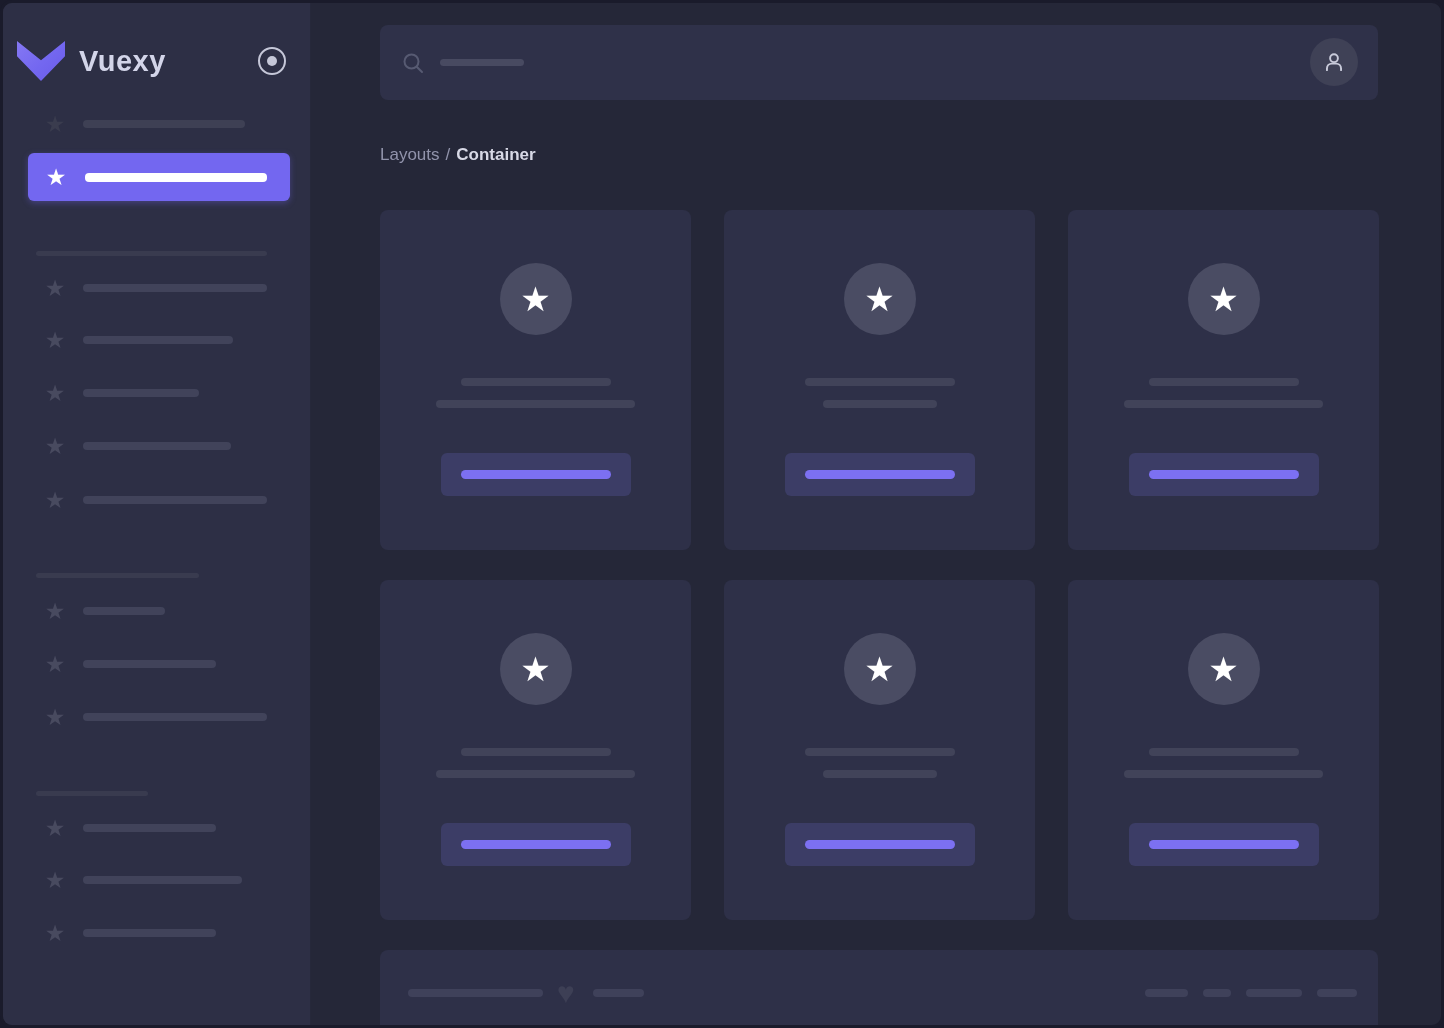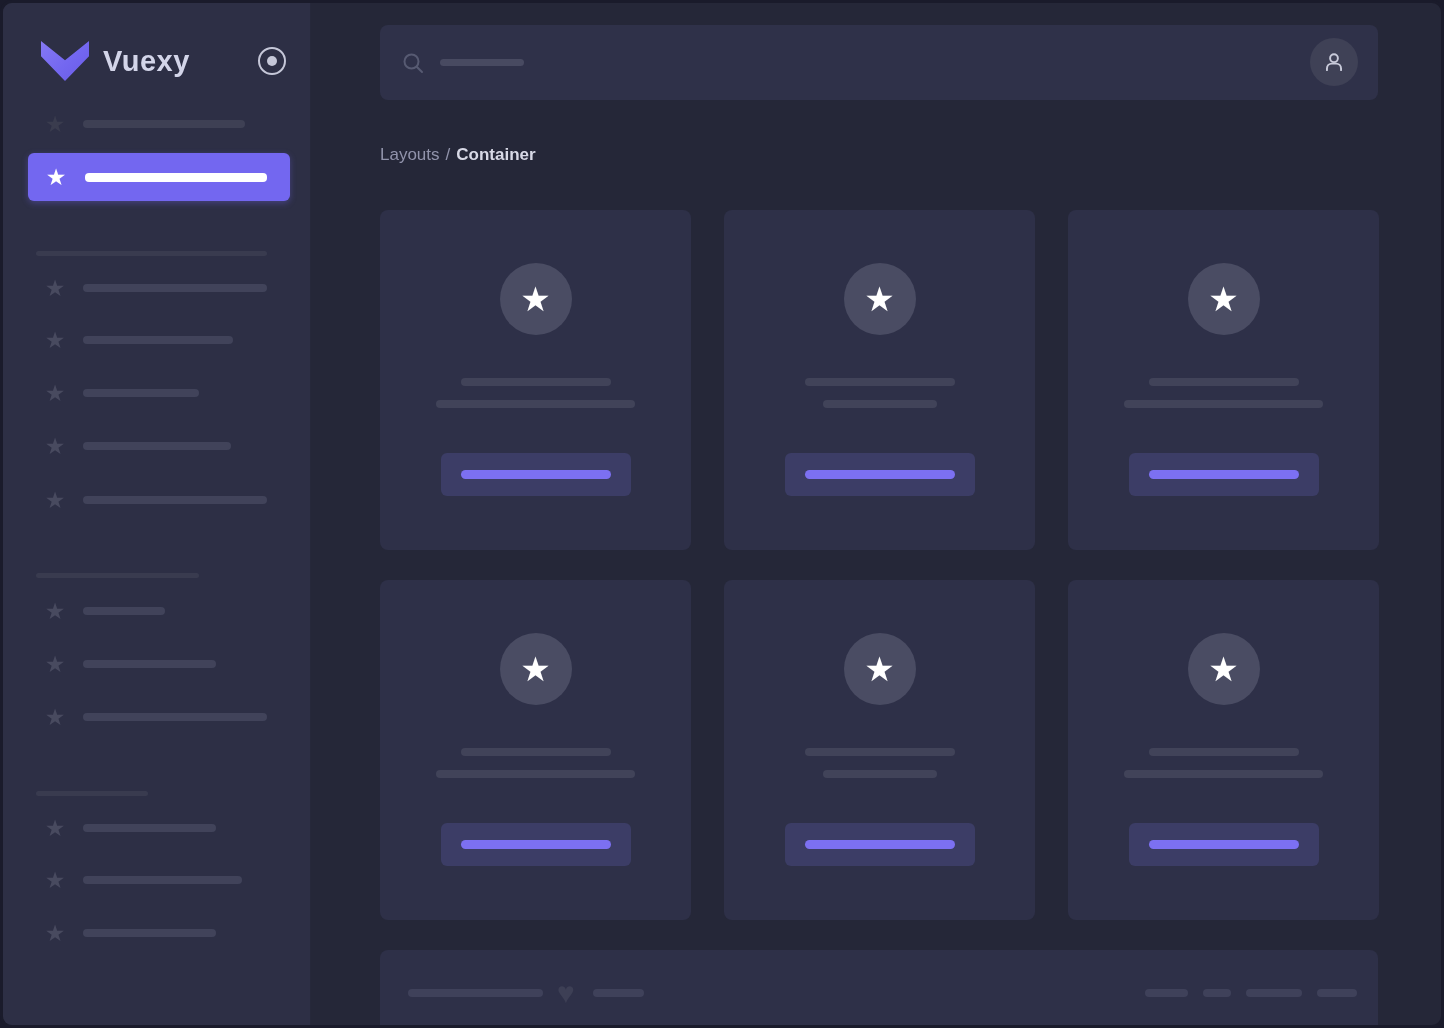--- a/index.html
+++ b/index.html
@@ -2,21 +2,21 @@
 <html><head>
 <meta charset="utf-8">
 <style>
   html,body{margin:0;padding:0;background:#1a1b2b;font-family:"Liberation Sans",sans-serif;}
   .frame{position:relative;width:1444px;height:1028px;box-sizing:border-box;
          border:3px solid #1a1b2b;border-radius:12px;overflow:hidden;background:#252738;}
 
   
   .sidebar{position:absolute;left:0;top:0;bottom:0;width:307px;background:#2d2f45;
            border-right:1px solid rgba(0,0,0,.15);}
-  .logo-row{position:absolute;left:38px;top:38px;display:flex;align-items:flex-start;}
+  .logo-row{position:absolute;left:14px;top:38px;display:flex;align-items:flex-start;}
   .logo-mark{width:48px;height:40px;background:linear-gradient(135deg,#8578f3 0%,#7367f0 55%,#6a5be8 100%);
              clip-path:polygon(0% 0%,50% 48%,100% 0%,100% 38%,50% 100%,0% 38%);position:relative;}
   .brand{margin-left:14px;font-size:29px;font-weight:700;color:#d3d5e9;letter-spacing:.5px;line-height:40px;}
   .pin-toggle{position:absolute;left:255px;top:44px;width:28px;height:28px;box-sizing:border-box;
               border:2.5px solid #c5c7d8;border-radius:50%;display:flex;align-items:center;justify-content:center;}
   .pin-dot{width:10px;height:10px;border-radius:50%;background:#c5c7d8;}
 
   .nav-item{position:absolute;left:0;height:24px;display:flex;align-items:center;}
   .nav-star{width:26px;margin-left:39px;font-size:23px;line-height:24px;color:#484a5f;text-align:center;}
   .nav-bar{margin-left:15px;height:8px;border-radius:4px;background:#41435a;}

